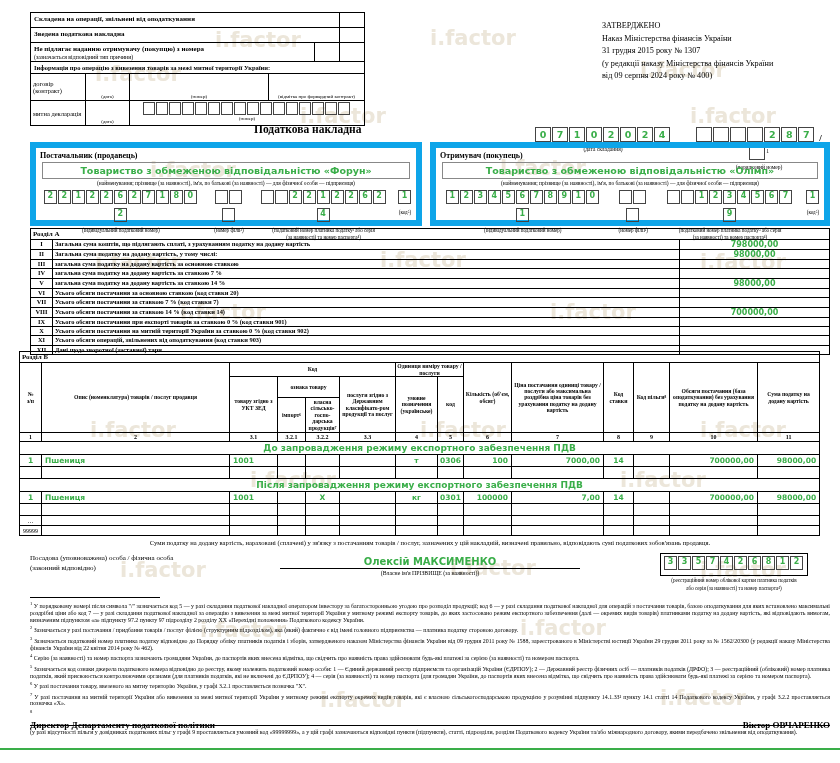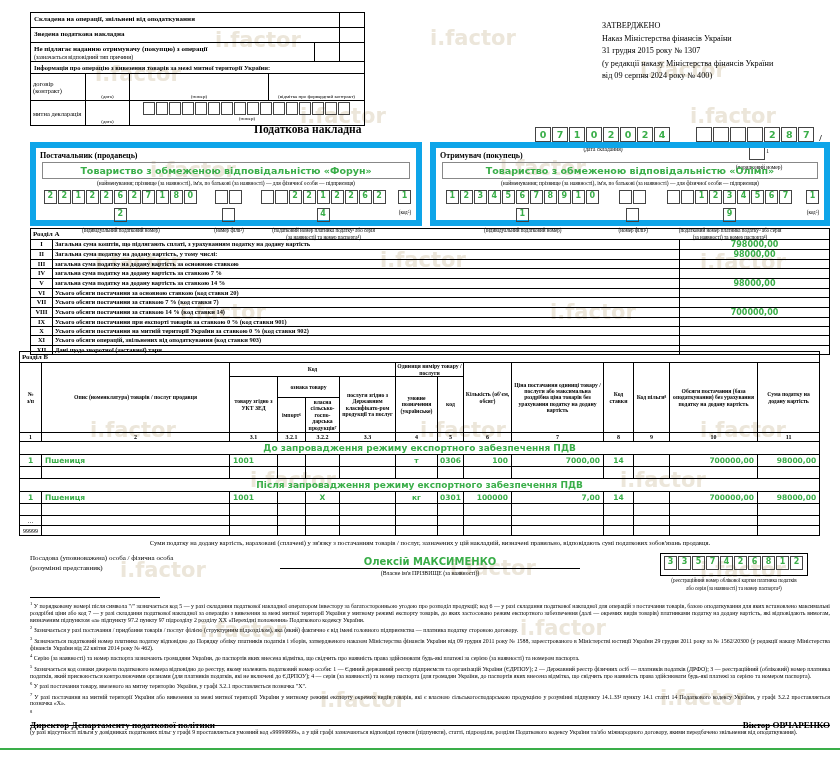--- a/index.html
+++ b/index.html
@@ -141,21 +141,21 @@
     <div class="tl-row" style="height:14px">
       <div class="tl-main">Складена на операції, звільнені від оподаткування</div>
       <div class="tl-cell"></div>
     </div>
     <div class="tl-row" style="height:14px">
       <div class="tl-main">Зведена податкова накладна</div>
       <div class="tl-cell"></div>
     </div>
     <div class="tl-row" style="height:18px">
       <div class="tl-main">
-        <span>Не підлягає наданню отримувачу (покупцю) з операції</span><br>
+        <span>Не підлягає наданню отримувачу (покупцю) з номера</span><br>
         <span class="tl-sub">(зазначається відповідний тип причини)</span>
       </div>
       <div class="tl-cell"></div>
       <div class="tl-cell"></div>
     </div>
     <div class="tl-row" style="height:11px">
       <div class="tl-main" style="font-size:6.5px">Інформація про операцію з вивезення товарів за межі митної території України:</div>
     </div>
     <div class="tl-row" style="height:26px">
       <div class="tl-lab">договір (контракт)</div>
@@ -504,21 +504,21 @@
           </tr>
         </tbody>
     </table>
   </div>
 
   <div id="decl">Суми податку на додану вартість, нараховані (сплачені) у зв'язку з постачанням товарів / послуг, зазначених у цій накладній, визначені правильно, відповідають сумі податкових зобов'язань продавця.</div>
 
   <div id="sig">
     <div class="sig-left">
       <div>Посадова (уповноважена) особа / фізична особа</div>
-      <div>(розумінні представник)</div>
+      <div>(законний відповідно)</div>
     </div>
     <div class="sig-center">
       <div class="sig-name">Олексій МАКСИМЕНКО</div>
       <div class="sig-cap">(Власне ім'я ПРІЗВИЩЕ (за наявності))</div>
     </div>
     <div class="sig-right">
       <div class="sig-boxes"><span class="box">3</span><span class="box">3</span><span class="box">5</span><span class="box">7</span><span class="box">4</span><span class="box">2</span><span class="box">6</span><span class="box">8</span><span class="box">1</span><span class="box">2</span></div>
       <div class="sig-cap2">(реєстраційний номер облікової картки платника податків</div>
       <div class="sig-cap2">або серія (за наявності) та номер паспорта⁴)</div>
     </div>

